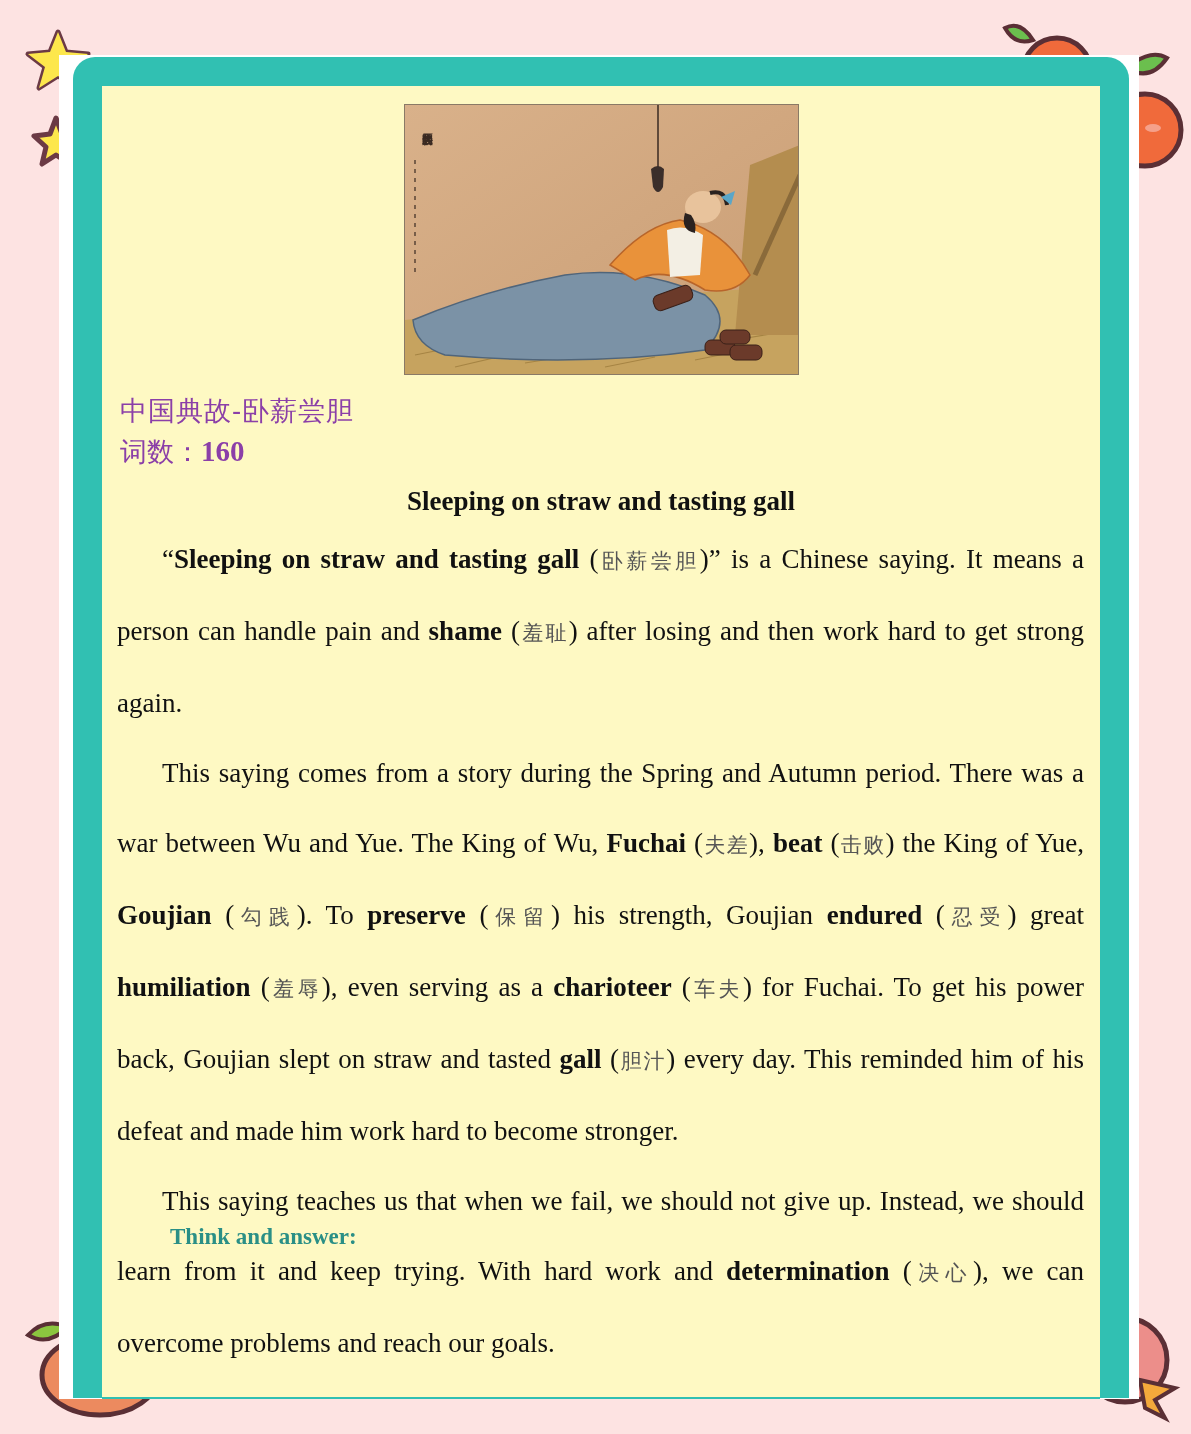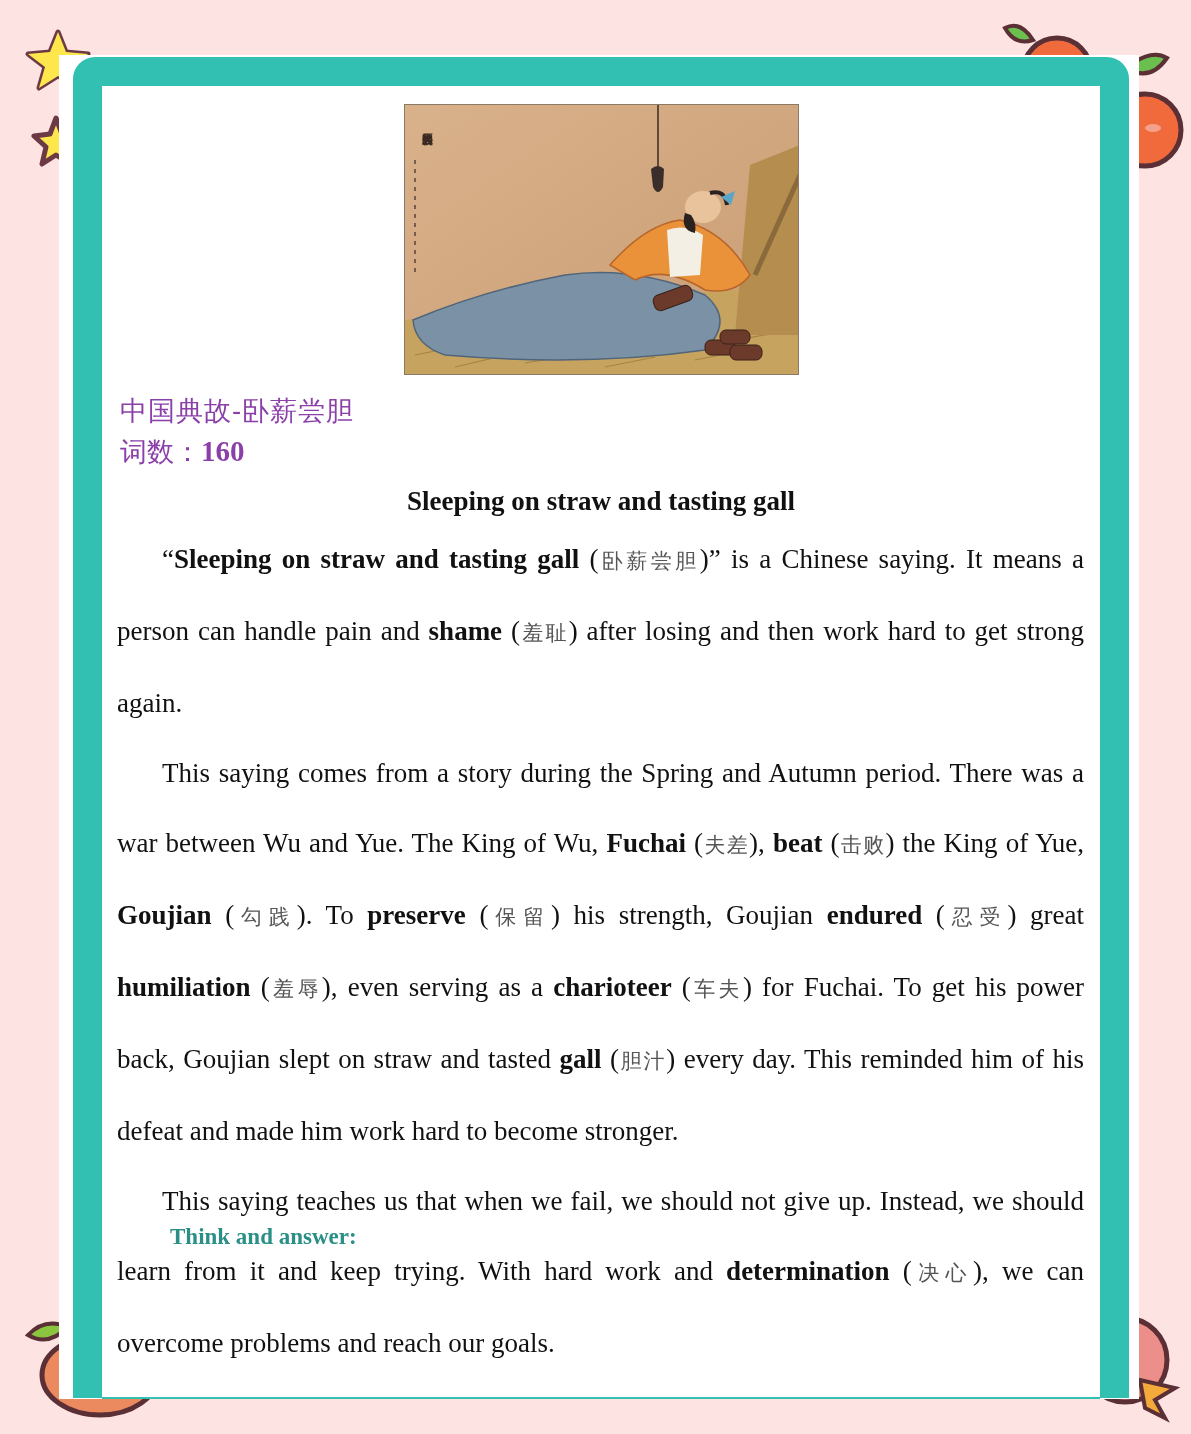--- a/index.html
+++ b/index.html
@@ -12,21 +12,21 @@
   .backing {
     position:absolute; left:59px; top:55px; width:1080px; height:1344px;
     background:#ffffff;
   }
   .frame {
     position:absolute; left:73px; top:57px; width:1056px; height:1341px;
     background:#31c0b2; border-radius:22px 22px 0 0;
   }
   .sheet {
     position:absolute; left:102px; top:86px; width:998px; height:1311px;
-    background:#ffffff; border-bottom:2px solid #31c0b2;
+    background:#fef9c3; border-bottom:2px solid #31c0b2;
   }
   .painting {
     position:absolute; left:302px; top:18px; width:395px; height:271px;
     border:1px solid #8a7a66; box-sizing:border-box; overflow:hidden;
   }
   .meta-title {
     position:absolute; left:18px; top:307px; font-size:27px; color:#8b3fa8;
     letter-spacing:1px; font-family:"DejaVu Serif", serif;
   }
   .meta-count {

